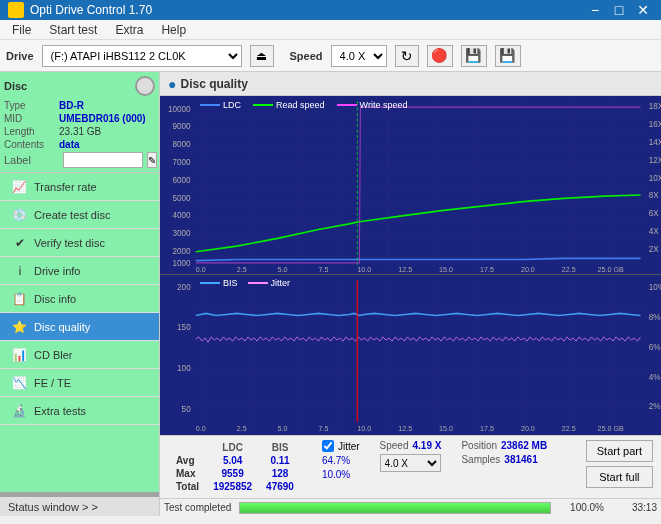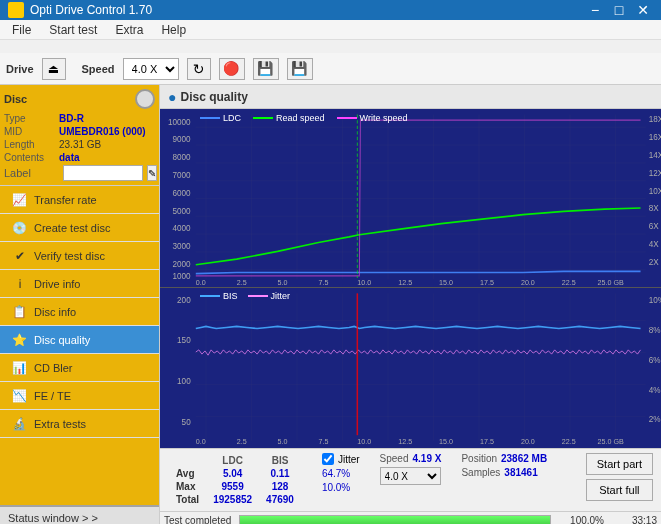--- a/index.html
+++ b/index.html
@@ -10,54 +10,54 @@
     .titlebar-title { display: flex; align-items: center; gap: 6px; }
     .titlebar-title .app-icon { width: 16px; height: 16px; background: #ffcc00; border-radius: 2px; display: inline-block; }
     .titlebar-controls { display: flex; gap: 4px; }
     .titlebar-controls button { background: none; border: none; color: white; font-size: 14px; cursor: pointer; width: 20px; height: 20px; display: flex; align-items: center; justify-content: center; }
 
     
     .menubar { background: #f5f5f5; border-bottom: 1px solid #ddd; height: 20px; display: flex; align-items: center; padding: 0 4px; gap: 2px; }
     .menubar-item { padding: 2px 8px; cursor: pointer; font-size: 12px; color: #333; }
 
     
-    .toolbar { background: #f5f5f5; border-bottom: 1px solid #ccc; height: 32px; display: flex; align-items: center; padding: 0 6px; gap: 8px; margin-top: 13px; }
+    .toolbar { background: #f5f5f5; border-bottom: 1px solid #ccc; height: 32px; display: flex; align-items: center; padding: 0 6px; gap: 8px; }
     .toolbar-label { font-size: 11px; color: #333; font-weight: 600; }
     .toolbar-drive-select { height: 22px; font-size: 11px; padding: 0 4px; border: 1px solid #aaa; background: white; min-width: 200px; }
     .toolbar-btn { height: 22px; width: 24px; background: #f0f0f0; border: 1px solid #aaa; cursor: pointer; display: flex; align-items: center; justify-content: center; font-size: 12px; }
     .speed-label { font-size: 11px; color: #333; font-weight: 600; margin-left: 8px; }
     .speed-select { height: 22px; font-size: 11px; padding: 0 4px; border: 1px solid #aaa; background: white; }
     .speed-btn { height: 22px; width: 24px; background: #f0f0f0; border: 1px solid #aaa; cursor: pointer; display: flex; align-items: center; justify-content: center; font-size: 14px; }
     .toolbar-icon-btn { height: 22px; width: 26px; background: #f0f0f0; border: 1px solid #aaa; cursor: pointer; display: flex; align-items: center; justify-content: center; }
 
     
     .main-content { display: flex; height: calc(524px - 28px - 20px - 32px); }
 
     
-    .sidebar { width: 160px; background: #eab308; border-right: 1px solid #ccc; display: flex; flex-direction: column; flex-shrink: 0; }
+    .sidebar { width: 160px; background: #86efac; border-right: 1px solid #ccc; display: flex; flex-direction: column; flex-shrink: 0; }
     .disc-panel { padding: 4px; border-bottom: 1px solid #ccc; }
     .disc-header { display: flex; justify-content: space-between; align-items: center; margin-bottom: 4px; }
     .disc-title { font-size: 11px; font-weight: 600; color: #333; }
     .disc-icon { width: 20px; height: 20px; background: #ddd; border-radius: 50%; border: 2px solid #999; }
     .disc-row { display: flex; align-items: center; margin-bottom: 2px; font-size: 10px; }
     .disc-key { color: #555; min-width: 55px; }
     .disc-val { color: #0000cc; font-weight: 600; }
     .disc-val-normal { color: #333; }
     .label-row { display: flex; align-items: center; gap: 4px; margin-top: 2px; }
     .label-input { height: 16px; border: 1px solid #aaa; font-size: 10px; width: 80px; }
     .label-btn { height: 16px; width: 18px; background: #f0f0f0; border: 1px solid #aaa; cursor: pointer; display: flex; align-items: center; justify-content: center; font-size: 10px; }
 
     
     .nav-items { flex: 1; overflow-y: auto; }
     .nav-item { height: 28px; display: flex; align-items: center; padding-left: 12px; cursor: pointer; font-size: 11px; color: #333; border-bottom: 1px solid #ddd; gap: 6px; }
     .nav-item.active { background: #3a8fd4; color: white; }
     .nav-item .nav-icon { width: 16px; height: 16px; display: flex; align-items: center; justify-content: center; font-size: 12px; }
 
     
-    .status-window-btn { height: 24px; display: flex; align-items: center; padding: 0 8px; cursor: pointer; background: #e0e0e0; border-top: 2px solid #a3a3a3; font-size: 11px; color: #333; }
+    .status-window-btn { height: 24px; display: flex; align-items: center; padding: 0 8px; cursor: pointer; background: #e0e0e0; border-top: 5px solid #a3a3a3; font-size: 11px; color: #333; }
 
     
     .chart-area { flex: 1; background: white; display: flex; flex-direction: column; overflow: hidden; }
     .chart-header { background: #e8e8e8; border-bottom: 1px solid #ccc; height: 24px; display: flex; align-items: center; padding: 0 8px; gap: 4px; }
     .chart-header-icon { color: #1a6eb5; font-size: 14px; }
     .chart-title { font-size: 12px; font-weight: 600; color: #333; }
 
     .charts-container { display: flex; flex-direction: column; flex: 1; }
 
     
@@ -106,20 +106,23 @@
 
 <div class="menubar">
   <span class="menubar-item">File</span>
   <span class="menubar-item">Start test</span>
   <span class="menubar-item">Extra</span>
   <span class="menubar-item">Help</span>
 </div>
 
 <div class="toolbar">
   <span class="toolbar-label">Drive</span>
+  <select class="toolbar-drive-select">
+    <option>(F:)  ATAPI iHBS112  2 CL0K</option>
+  </select>
   <button class="toolbar-btn">⏏</button>
   <span class="speed-label">Speed</span>
   <select class="speed-select">
     <option>4.0 X</option>
   </select>
   <button class="speed-btn">↻</button>
   <button class="toolbar-icon-btn">🔴</button>
   <button class="toolbar-icon-btn">💾</button>
   <button class="toolbar-icon-btn">💾</button>
 </div>

